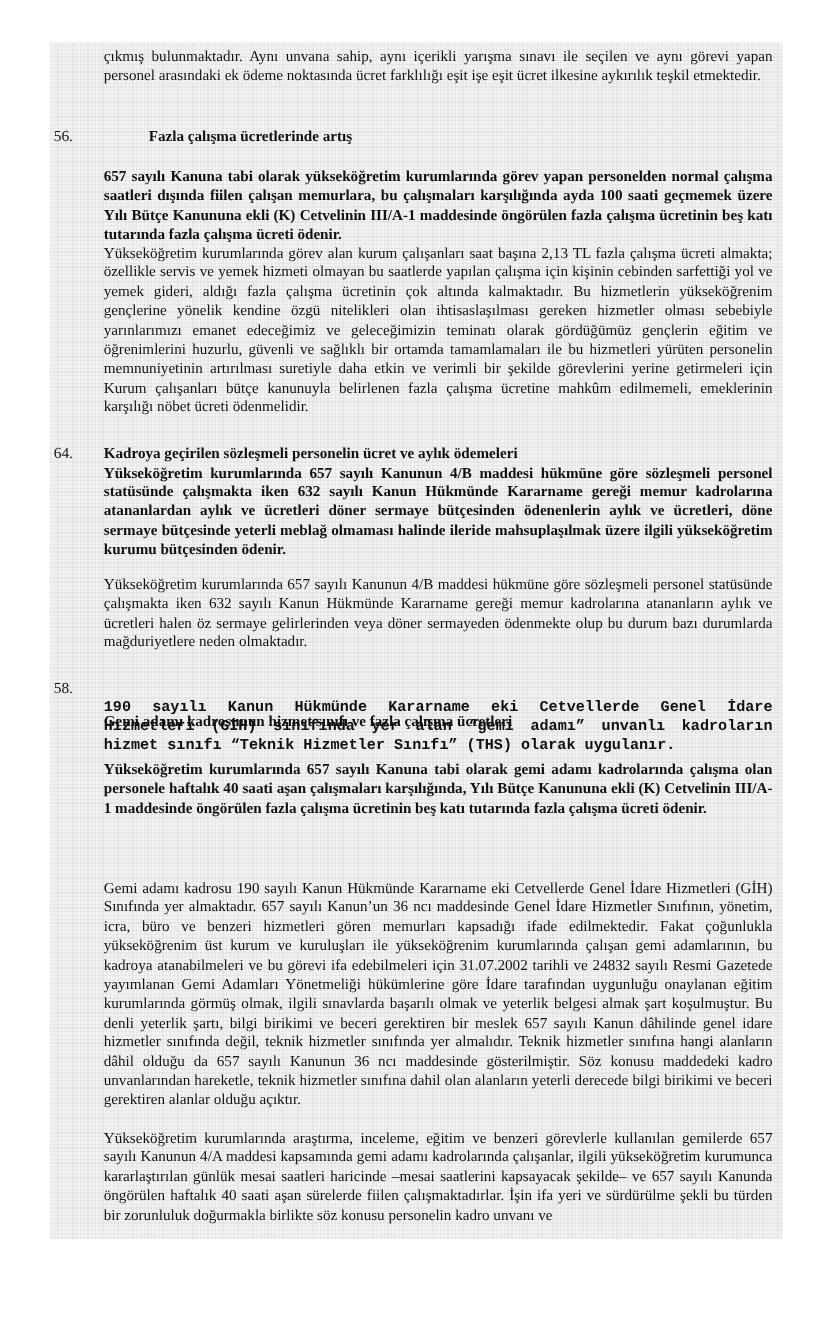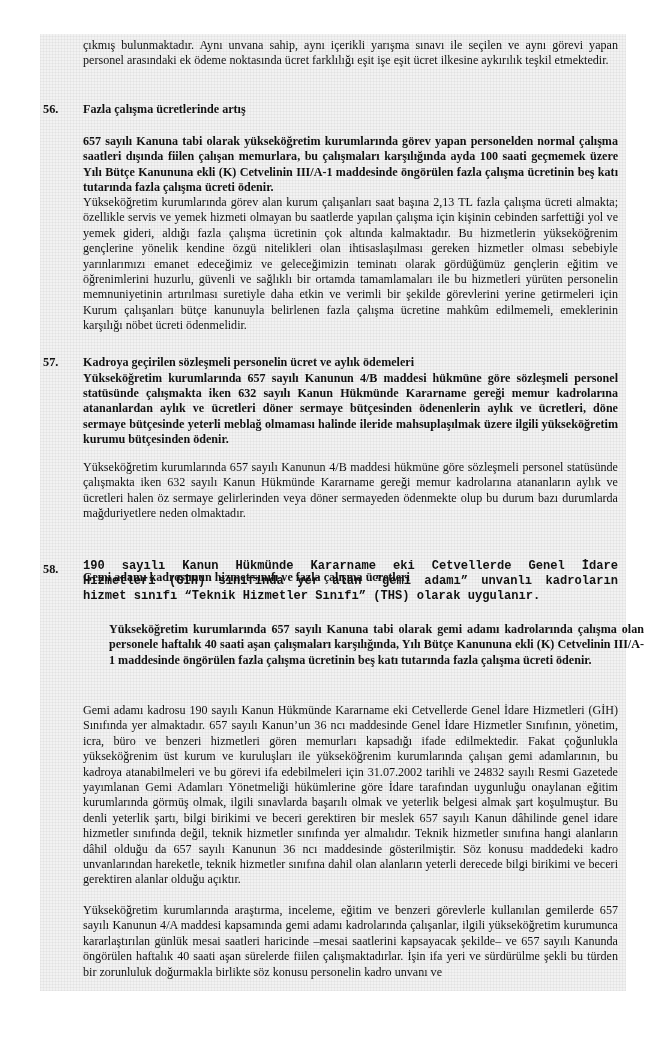--- a/index.html
+++ b/index.html
@@ -40,50 +40,50 @@
       line-height: 15.4px;
       text-align: justify;
       margin: 0;
     }
     .para.bold { font-weight: bold; }
     .sec-num {
       position: absolute;
       left: 43px;
       font-size: 12.3px;
       line-height: 15.4px;
-      font-weight: bold;
+      font-weight: normal;
     }
     .sec-title {
       position: absolute;
       left: 83px;
       width: 535px;
       font-size: 12.1px;
       line-height: 15.4px;
       font-weight: bold;
     }
   </style>
 </head>
 <body>
 
 <div class="scan-area"></div>
 
 <div class="page">
 
   <p class="para" style="top:38px;font-family:Liberation Serif, serif;">çıkmış bulunmaktadır. Aynı unvana sahip, aynı içerikli yarışma sınavı ile seçilen ve aynı görevi yapan personel arasındaki ek ödeme noktasında ücret farklılığı eşit işe eşit ücret ilkesine aykırılık teşkil etmektedir.</p>
 
   <div class="sec-num" style="top:102px;">56.</div>
-  <div class="sec-title" style="top:102px;">Fazla çalışma ücretlerinde artış</div>
+  <div class="sec-title" style="top:102px;margin-left:36px;">Fazla çalışma ücretlerinde artış</div>
   <p class="para bold" style="top:134px;">657 sayılı Kanuna tabi olarak yükseköğretim kurumlarında görev yapan personelden normal çalışma saatleri dışında fiilen çalışan memurlara, bu çalışmaları karşılığında ayda 100 saati geçmemek üzere Yılı Bütçe Kanununa ekli (K) Cetvelinin III/A-1 maddesinde öngörülen fazla çalışma ücretinin beş katı tutarında fazla çalışma ücreti ödenir.</p>
   <p class="para" style="top:195px;">Yükseköğretim kurumlarında görev alan  kurum çalışanları saat başına 2,13 TL fazla çalışma ücreti almakta; özellikle servis ve yemek hizmeti olmayan bu saatlerde yapılan çalışma için kişinin cebinden sarfettiği yol ve yemek gideri, aldığı fazla çalışma ücretinin çok altında kalmaktadır. Bu hizmetlerin yükseköğrenim gençlerine yönelik kendine özgü nitelikleri olan ihtisaslaşılması gereken hizmetler olması sebebiyle yarınlarımızı emanet edeceğimiz ve geleceğimizin teminatı olarak gördüğümüz gençlerin eğitim ve öğrenimlerini huzurlu, güvenli ve sağlıklı bir ortamda tamamlamaları ile bu hizmetleri yürüten personelin memnuniyetinin artırılması suretiyle daha etkin ve verimli bir şekilde görevlerini yerine getirmeleri için Kurum çalışanları bütçe kanunuyla belirlenen fazla çalışma ücretine mahkûm edilmemeli, emeklerinin karşılığı nöbet ücreti ödenmelidir.</p>
 
-  <div class="sec-num" style="top:355px;">57.</div>
+  <div class="sec-num" style="top:355px;">64.</div>
   <div class="sec-title" style="top:355px;">Kadroya geçirilen sözleşmeli personelin ücret ve aylık ödemeleri</div>
   <p class="para bold" style="top:370.5px;">Yükseköğretim kurumlarında 657 sayılı Kanunun 4/B maddesi hükmüne göre sözleşmeli personel statüsünde çalışmakta iken 632 sayılı Kanun Hükmünde Kararname gereği memur kadrolarına atananlardan aylık ve ücretleri döner sermaye bütçesinden ödenenlerin aylık ve ücretleri, döne sermaye bütçesinde yeterli meblağ olmaması halinde ileride mahsuplaşılmak üzere ilgili yükseköğretim kurumu bütçesinden ödenir.</p>
   <p class="para" style="top:460px;">Yükseköğretim kurumlarında 657 sayılı Kanunun 4/B maddesi hükmüne göre sözleşmeli personel statüsünde çalışmakta iken 632 sayılı Kanun Hükmünde Kararname gereği memur kadrolarına atananların aylık ve ücretleri halen öz sermaye gelirlerinden veya döner sermayeden ödenmekte olup bu durum bazı durumlarda mağduriyetlere neden olmaktadır.</p>
 
-  <div class="sec-num" style="top:562px;">58.</div>
+  <div class="sec-num" style="top:543px;">58.</div>
   <div class="sec-title" style="top:570px;">Gemi adamı kadrosunun hizmet sınıfı ve fazla çalışma ücretleri</div>
   <p class="para bold" style="top:558.5px;font-family:Liberation Mono, monospace;">190 sayılı Kanun Hükmünde Kararname eki Cetvellerde Genel İdare Hizmetleri (GİH) sınıfında yer alan “gemi adamı” unvanlı kadroların hizmet sınıfı “Teknik Hizmetler Sınıfı” (THS) olarak uygulanır.</p>
-  <p class="para bold" style="top:622px;margin-left:26px;">Yükseköğretim kurumlarında 657 sayılı Kanuna tabi olarak gemi adamı kadrolarında çalışma olan personele haftalık 40 saati aşan çalışmaları karşılığında, Yılı Bütçe Kanununa ekli (K) Cetvelinin III/A-1 maddesinde öngörülen fazla çalışma ücretinin beş katı tutarında fazla çalışma ücreti ödenir.</p>
+  <p class="para bold" style="top:608px;">Yükseköğretim kurumlarında 657 sayılı Kanuna tabi olarak gemi adamı kadrolarında çalışma olan personele haftalık 40 saati aşan çalışmaları karşılığında, Yılı Bütçe Kanununa ekli (K) Cetvelinin III/A-1 maddesinde öngörülen fazla çalışma ücretinin beş katı tutarında fazla çalışma ücreti ödenir.</p>
   <p class="para" style="top:703px;">Gemi adamı kadrosu 190 sayılı Kanun Hükmünde Kararname eki Cetvellerde Genel İdare Hizmetleri (GİH) Sınıfında yer almaktadır. 657 sayılı Kanun’un 36 ncı maddesinde Genel İdare Hizmetler Sınıfının, yönetim, icra, büro ve benzeri hizmetleri gören memurları kapsadığı ifade edilmektedir. Fakat çoğunlukla yükseköğrenim üst kurum ve kuruluşları ile yükseköğrenim kurumlarında çalışan gemi adamlarının, bu kadroya atanabilmeleri ve bu görevi ifa edebilmeleri için 31.07.2002 tarihli ve 24832 sayılı Resmi Gazetede yayımlanan Gemi Adamları Yönetmeliği hükümlerine göre İdare tarafından uygunluğu onaylanan eğitim kurumlarında görmüş olmak, ilgili sınavlarda başarılı olmak ve yeterlik belgesi almak şart koşulmuştur. Bu denli yeterlik şartı, bilgi birikimi ve beceri gerektiren bir meslek 657 sayılı Kanun dâhilinde genel idare hizmetler sınıfında değil, teknik hizmetler sınıfında yer almalıdır. Teknik hizmetler sınıfına hangi alanların dâhil olduğu da 657 sayılı Kanunun 36 ncı maddesinde gösterilmiştir. Söz konusu maddedeki kadro unvanlarından hareketle, teknik hizmetler sınıfına dahil olan alanların yeterli derecede bilgi birikimi ve beceri gerektiren alanlar olduğu açıktır.</p>
   <p class="para" style="top:903px;">Yükseköğretim kurumlarında araştırma, inceleme, eğitim ve benzeri görevlerle kullanılan gemilerde 657 sayılı Kanunun 4/A maddesi kapsamında gemi adamı kadrolarında çalışanlar, ilgili yükseköğretim kurumunca kararlaştırılan günlük mesai saatleri haricinde –mesai saatlerini kapsayacak şekilde– ve 657 sayılı Kanunda öngörülen haftalık 40 saati aşan sürelerde fiilen çalışmaktadırlar. İşin ifa yeri ve sürdürülme şekli bu türden bir zorunluluk doğurmakla birlikte söz konusu personelin kadro unvanı ve</p>
 
 </div>
 
 </body></html>

